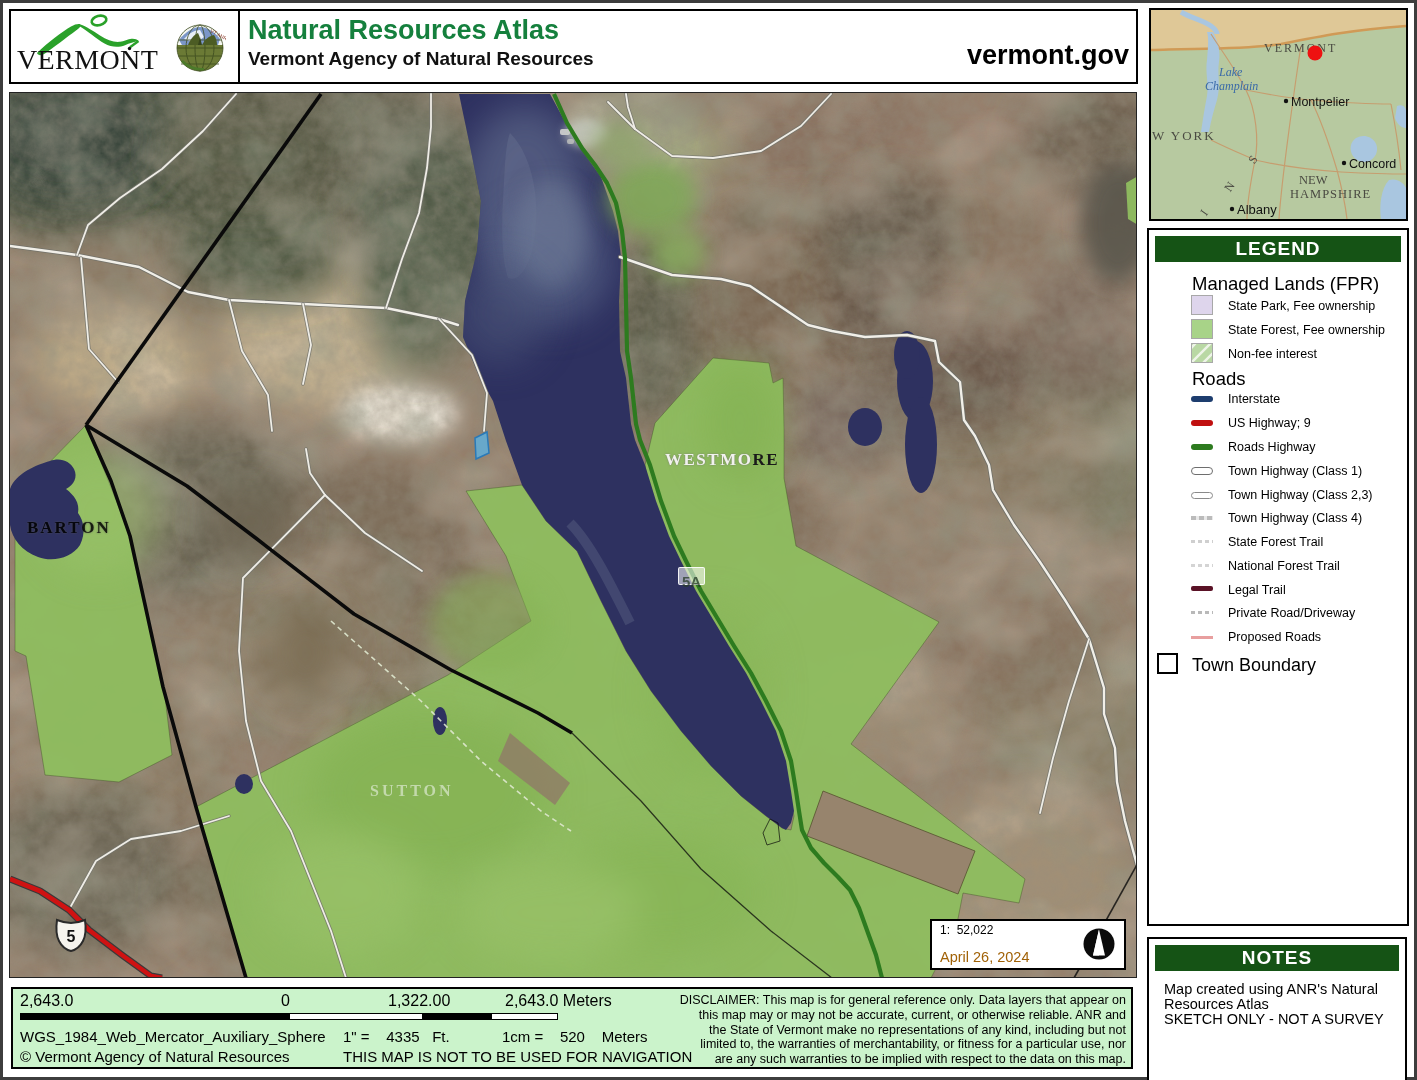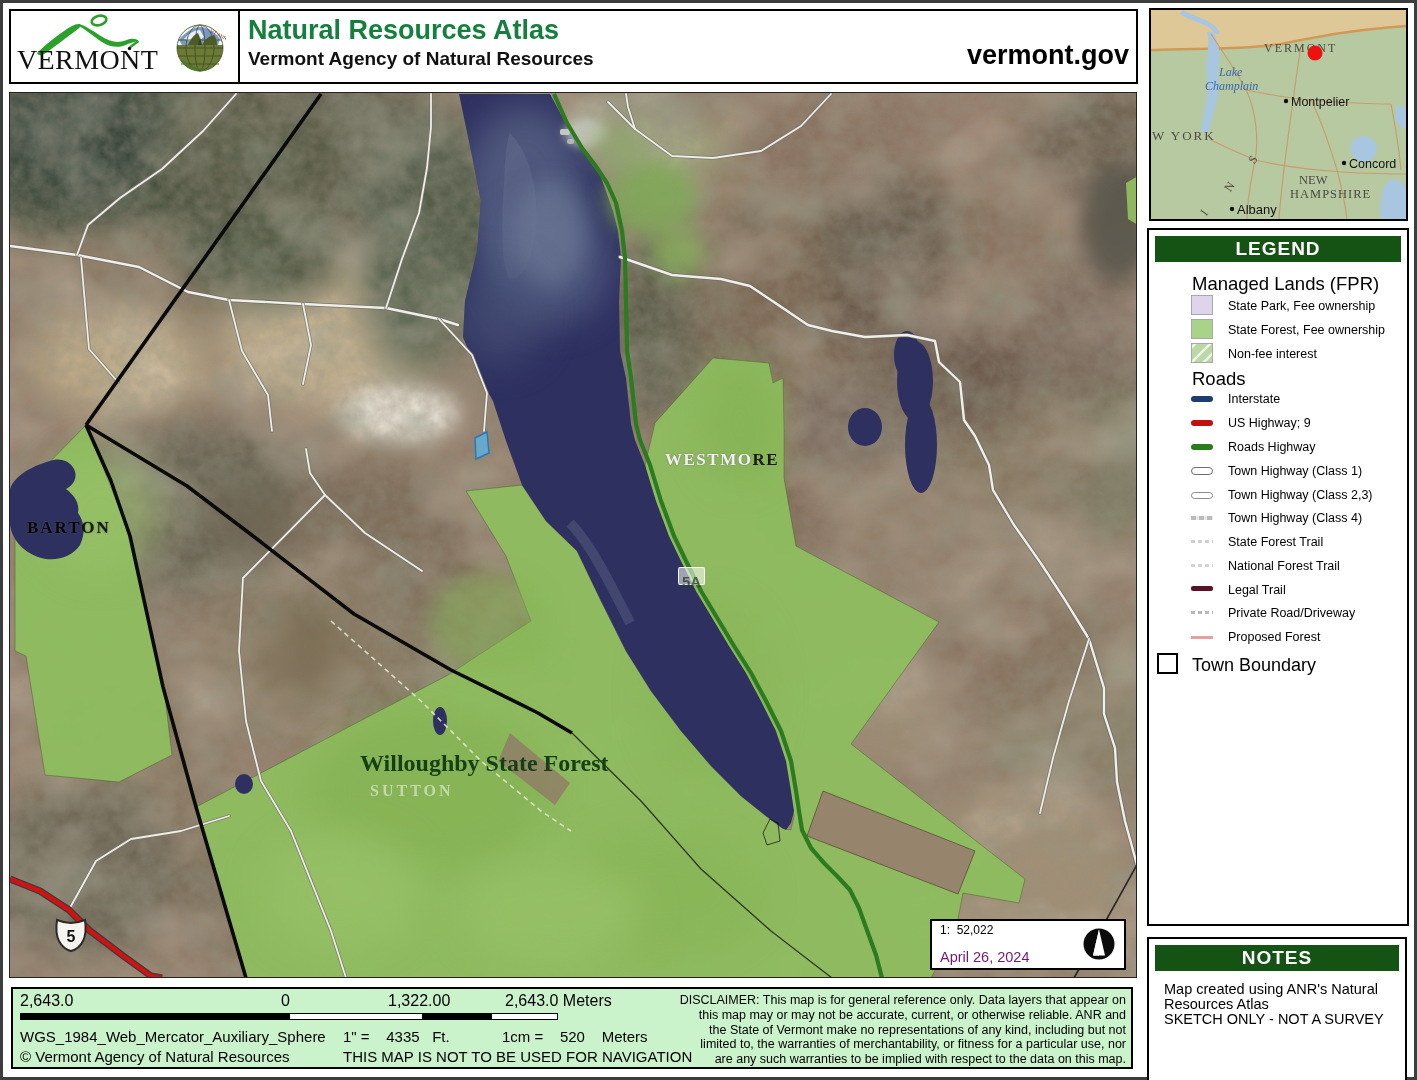--- a/index.html
+++ b/index.html
@@ -289,32 +289,31 @@
   <path d="M1129,768 1064,885" stroke-width="1.6" opacity="0.8"></path>
   <path d="M760,726 753,740 757,752 770,748 768,730 Z" stroke-width="1" opacity="0.7"></path>
 </g>
 
 <polygon points="465,345 477,339 479,360 466,366" fill="#5ab4e8" fill-opacity="0.75" stroke="#2a7ab8" stroke-width="1.5"></polygon>
 </svg>
 
 <div class="maplabel" style="left:17px;top:425px;font-size:17px;color:#000000;opacity:0.85;letter-spacing:2px;text-shadow:0 0 2px #555;">BARTON</div>
 <div class="maplabel" style="left:655px;top:357px;font-size:17px;letter-spacing:1.5px;"><span style="color:#f2f2ee;text-shadow:0 0 2px #777;">WESTMO</span><span style="color:#1a1a1a;">RE</span></div>
 <div class="maplabel" style="left:360px;top:689px;font-size:16px;color:#c7dcb2;opacity:0.95;letter-spacing:3px;">SUTTON</div>
-<div class="maplabel" style="left:350px;top:657px;font-size:24px;color:#173f17;">Willoughby State Forest</div>
 
 <div style="position:absolute;left:668px;top:474px;width:27px;height:18px;background:rgba(255,255,255,0.55);border:1px solid rgba(255,255,255,0.85);border-radius:2px;text-align:center;font-weight:bold;font-size:15px;line-height:27px;color:rgba(40,60,40,0.75);font-family:'Liberation Sans',sans-serif;">5A</div>
 
 <svg style="position:absolute;left:44px;top:824px;" width="34" height="36" viewBox="0 0 34 36">
   <path d="M3 3 C8 5 13 6 17 6 C21 6 26 5 31 3 C32 10 32 18 29 24 C26 30 21 33 17 34 C13 33 8 30 5 24 C2 18 2 10 3 3 Z" fill="#f6f4ee" stroke="#2a2a2a" stroke-width="2"></path>
   <text x="17" y="25" text-anchor="middle" font-size="16" font-weight="bold" fill="#111" font-family="Liberation Sans">5</text>
 </svg>
 
 <div id="scalebox">
   <div style="position:absolute;left:8px;top:2px;font-size:12px;color:#000;">1:&nbsp; 52,022</div>
-  <div style="position:absolute;left:8px;top:28px;font-size:14.5px;color:#701a75;">April 26, 2024</div>
+  <div style="position:absolute;left:8px;top:28px;font-size:14.5px;color:#a16207;">April 26, 2024</div>
   <svg style="position:absolute;right:7px;top:5px;" width="36" height="36" viewBox="0 0 36 36">
     <circle cx="18" cy="18" r="15.5" fill="#0b0b0b"></circle>
     <path d="M18 3.5 L24 29.5 L12 29.5 Z" fill="#ffffff"></path>
     <path d="M18 3.5 L18 29.5 L12 29.5 Z" fill="#ffffff"></path>
   </svg>
 </div>
 </div>
 
 <div id="legend" class="box">
   <div class="gbar" style="position:absolute;left:6px;top:6px;right:6px;height:26px;font-size:19px;line-height:26px;letter-spacing:1px;">LEGEND</div>
@@ -342,21 +341,21 @@
   <div style="position:absolute;left:79px;top:281px;font-size:12.5px;">Town Highway (Class 4)</div>
   <div style="position:absolute;left:42px;top:310px;width:22px;height:3px;background:repeating-linear-gradient(90deg,#cfcfcf 0 4px,#fff 4px 7px);"></div>
   <div style="position:absolute;left:79px;top:305px;font-size:12.5px;">State Forest Trail</div>
   <div style="position:absolute;left:42px;top:334px;width:22px;height:3px;background:repeating-linear-gradient(90deg,#d4d4d4 0 4px,#fff 4px 7px);"></div>
   <div style="position:absolute;left:79px;top:329px;font-size:12.5px;">National Forest Trail</div>
   <div style="position:absolute;left:42px;top:356px;width:22px;height:5px;border-radius:2px;background:#5a1226;"></div>
   <div style="position:absolute;left:79px;top:353px;font-size:12.5px;">Legal Trail</div>
   <div style="position:absolute;left:42px;top:381px;width:22px;height:3px;background:repeating-linear-gradient(90deg,#b9b9b9 0 4px,#fff 4px 7px);"></div>
   <div style="position:absolute;left:79px;top:376px;font-size:12.5px;">Private Road/Driveway</div>
   <div style="position:absolute;left:42px;top:406px;width:22px;height:2.5px;background:#e89f9f;"></div>
-  <div style="position:absolute;left:79px;top:400px;font-size:12.5px;">Proposed Forest</div>
+  <div style="position:absolute;left:79px;top:400px;font-size:12.5px;">Proposed Roads</div>
   <div style="position:absolute;left:8px;top:423px;width:21px;height:21px;border:2.5px solid #000;background:#fff;"></div>
   <div style="position:absolute;left:43px;top:425px;font-size:18px;">Town Boundary</div>
 </div>
 
 <div id="notes" class="box">
   <div class="gbar" style="position:absolute;left:6px;top:6px;right:6px;height:26px;font-size:19px;line-height:26px;letter-spacing:1px;">NOTES</div>
   <div style="position:absolute;left:15px;top:43px;font-size:14.5px;line-height:15px;color:#000;">Map created using ANR's Natural<br>Resources Atlas<br>SKETCH ONLY - NOT A SURVEY</div>
 </div>
 
 <div id="strip" class="box" style="background:#cbf3cb;">

